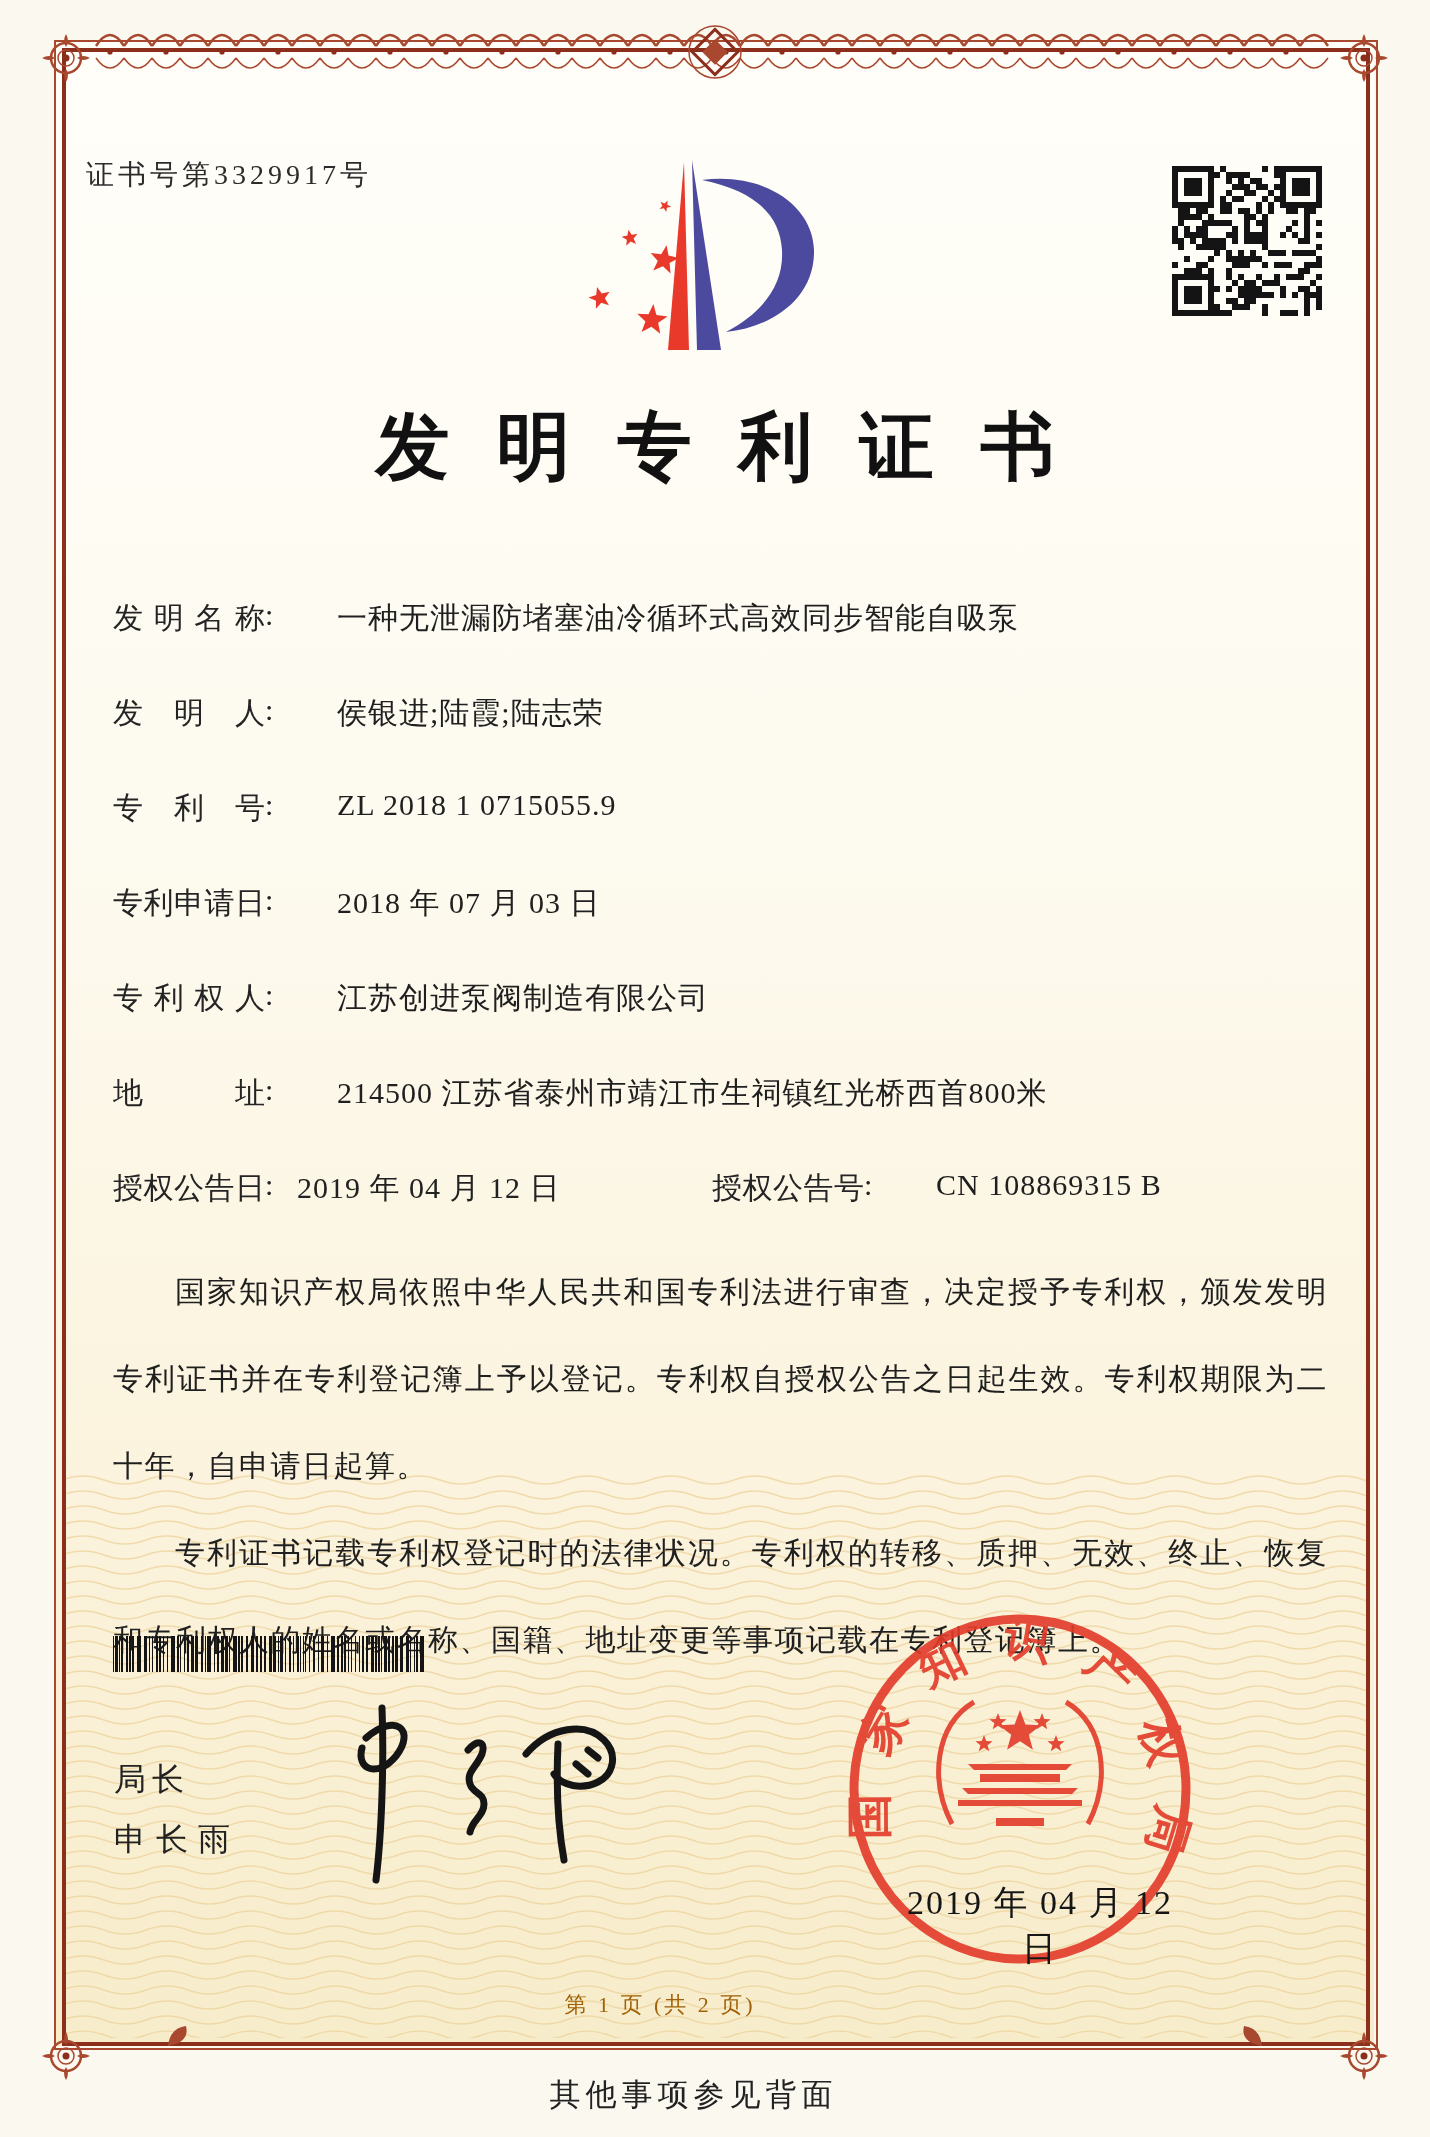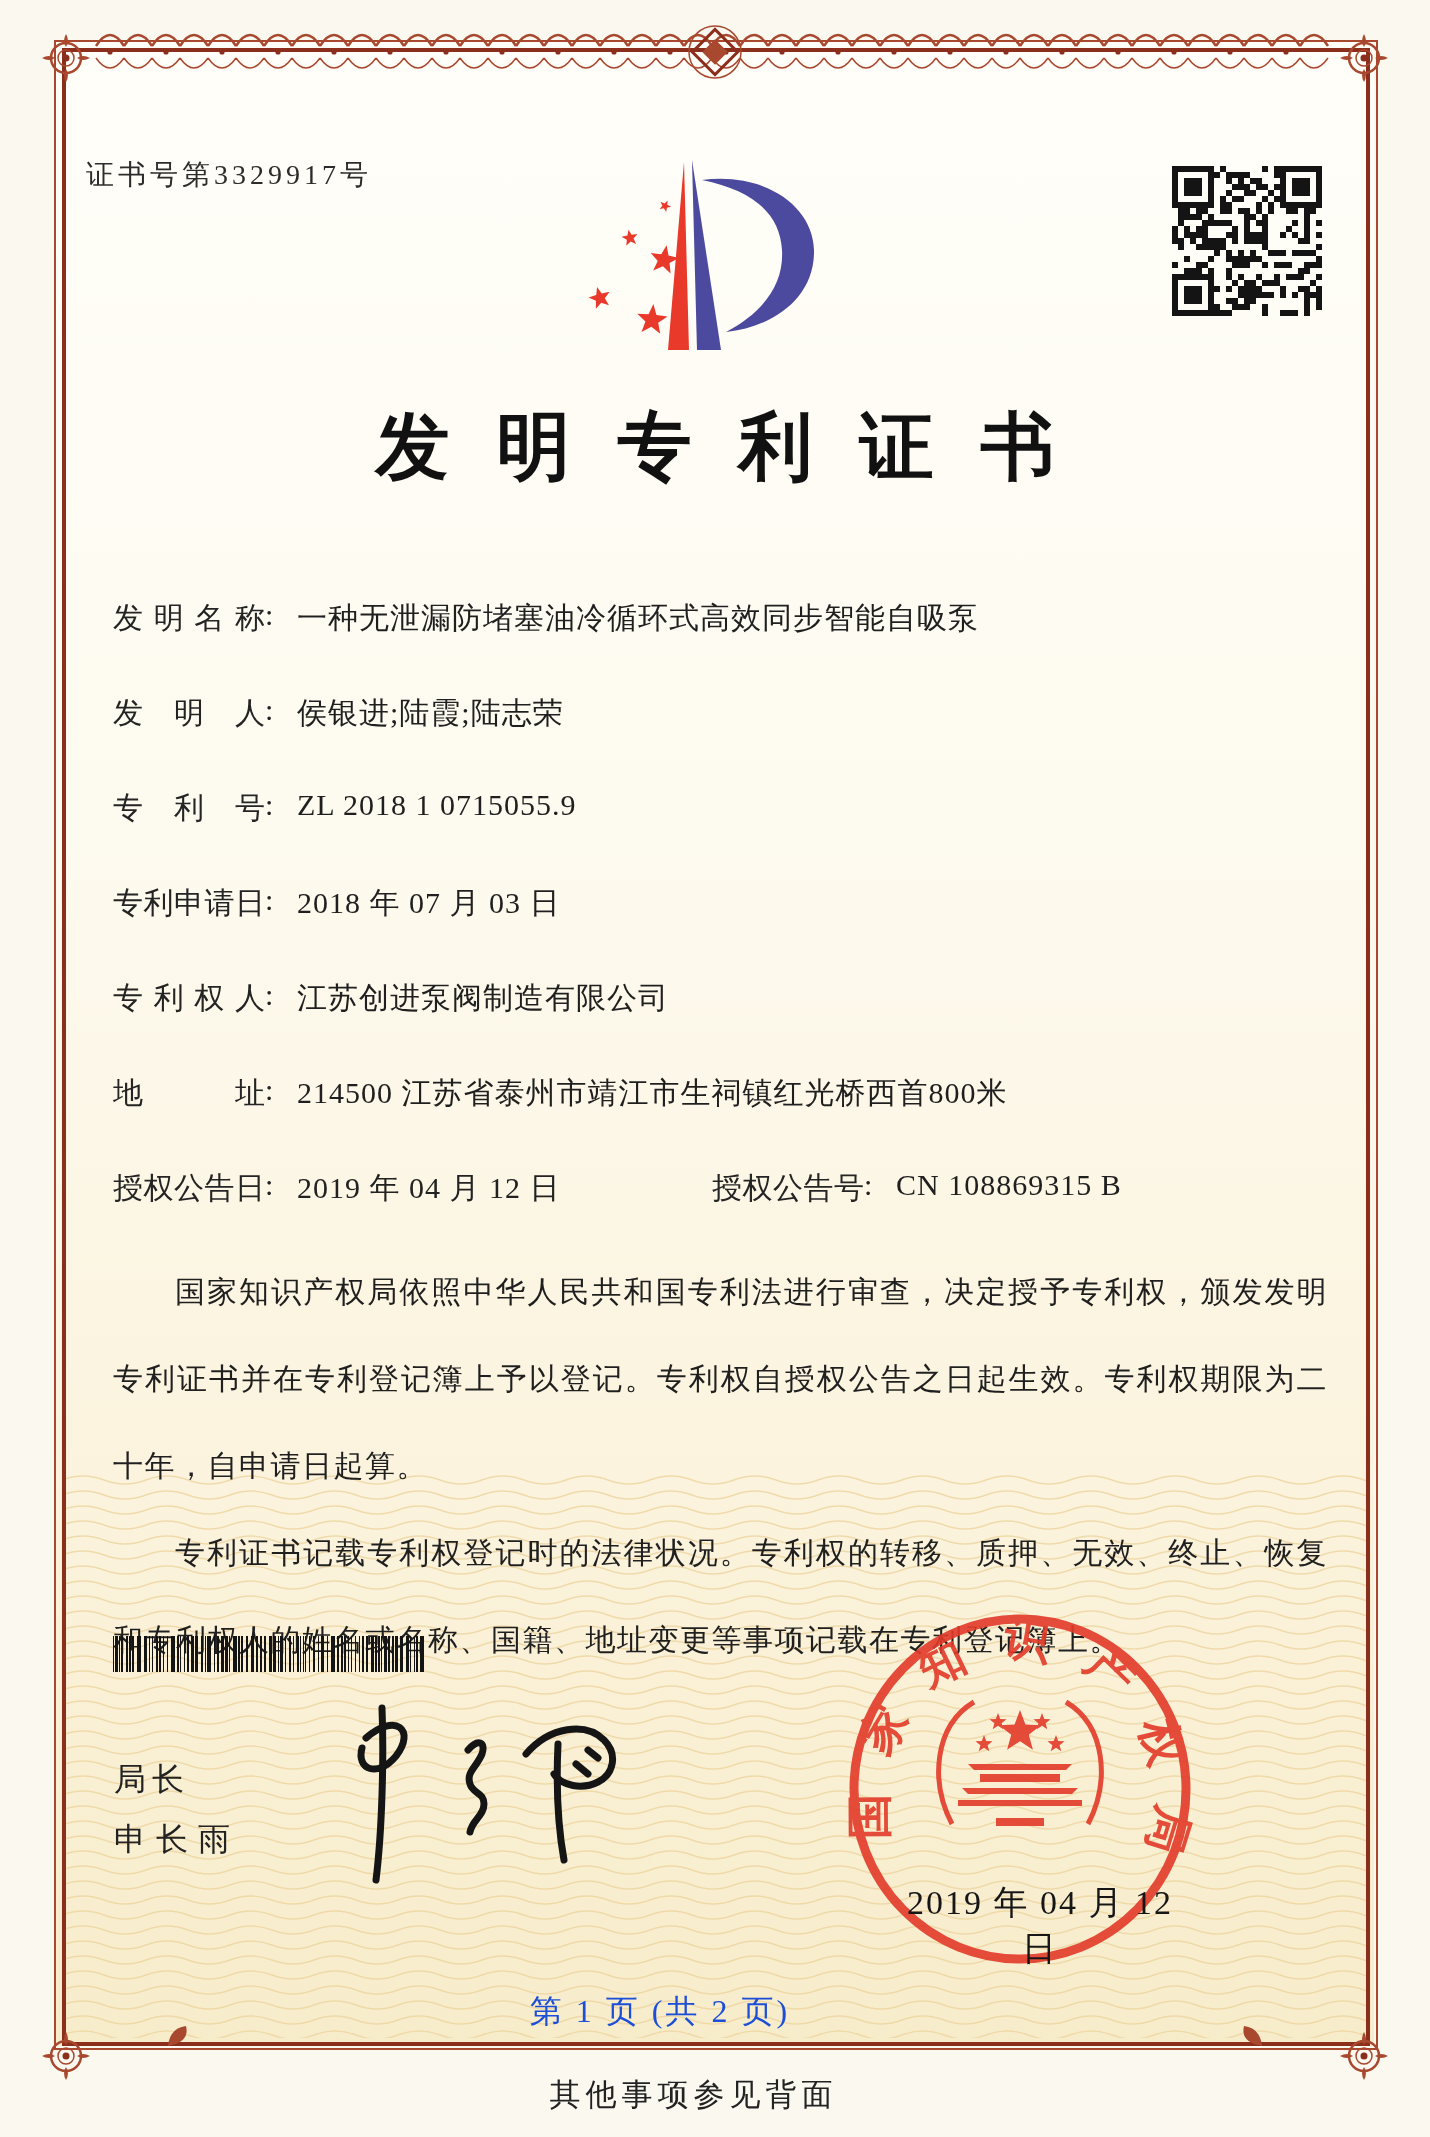--- a/index.html
+++ b/index.html
@@ -15,40 +15,40 @@
   
   .cert-no{position:absolute;left:86px;top:156px;font-size:28px;letter-spacing:4px;color:#2c2c2c;}
   
   .title{position:absolute;left:0;top:398px;width:1430px;text-align:center;font-size:74px;
          font-weight:bold;letter-spacing:47px;padding-left:47px;box-sizing:border-box;color:#111;}
   
   .fields{position:absolute;left:113px;top:598px;width:1215px;}
   .row{display:flex;align-items:flex-start;height:42px;margin-bottom:53px;font-size:30px;}
   .field-label{width:152px;flex:0 0 152px;text-align:justify;text-align-last:justify;color:#242424;}
   .colon{flex:0 0 20px;margin-right:12px;text-align:left;}
-  .value{flex:1;letter-spacing:1px;color:#1f1f1f;}
+  .value{flex:1;letter-spacing:1px;color:#1f1f1f;margin-left:40px;}
   .pair1-value{flex:0 0 355px;letter-spacing:1px;}
   .label2{margin-left:60px;}
   
   .paras{position:absolute;left:113px;top:1248px;width:1215px;font-size:30px;line-height:87px;
          text-align:justify;color:#1f1f1f;}
   .paras p{margin:0;text-indent:62px;letter-spacing:1.5px;}
   
   .barcode{position:absolute;left:113px;top:1636px;}
   
   .director-label{position:absolute;left:114px;top:1758px;font-size:32px;letter-spacing:6px;}
   .director-name{position:absolute;left:114px;top:1818px;font-size:32px;letter-spacing:10px;}
   .signature{position:absolute;left:300px;top:1692px;}
   
   .seal{position:absolute;left:833px;top:1602px;}
   .seal-date{position:absolute;left:890px;top:1880px;width:300px;text-align:center;
              font-size:34px;letter-spacing:2px;color:#161616;}
   
   .page-indicator{position:absolute;left:60px;top:1990px;width:1200px;text-align:center;
-                  font-size:32px;letter-spacing:3px;color:#1d4ed8;}
+                  font-size:22px;letter-spacing:3px;color:#a16207;}
   .back-note{position:absolute;left:0;top:2074px;width:1387px;text-align:center;
              font-size:31px;letter-spacing:5px;color:#222;}
 </style>
 </head>
 <body>
 
 <div class="page">
 
   <div class="paper"></div>
 

